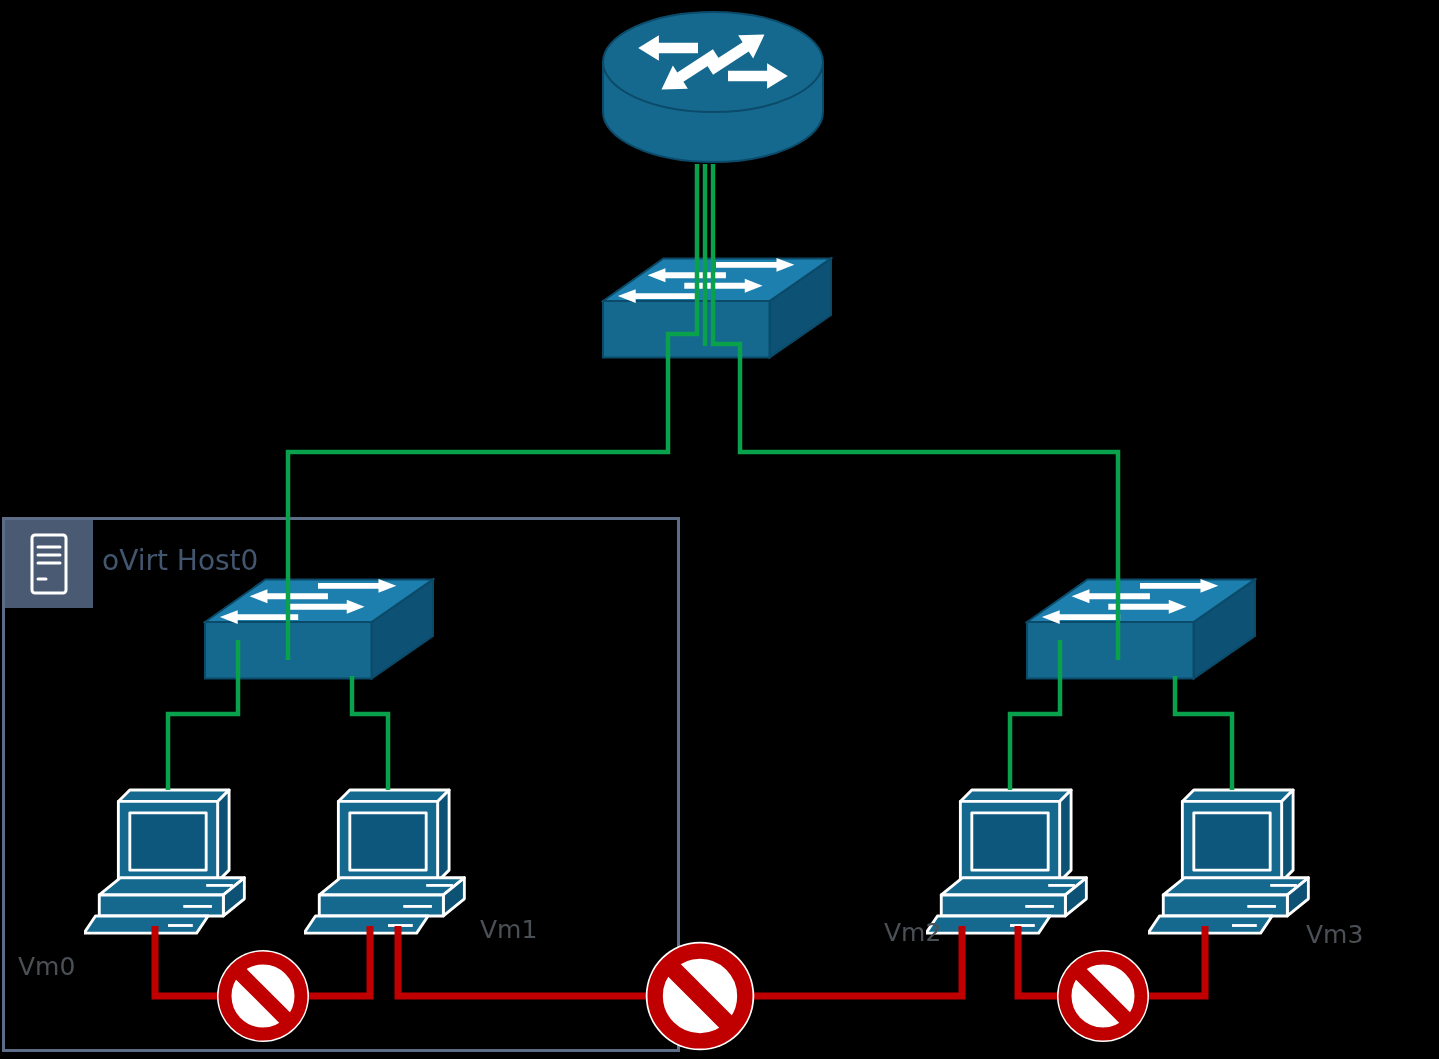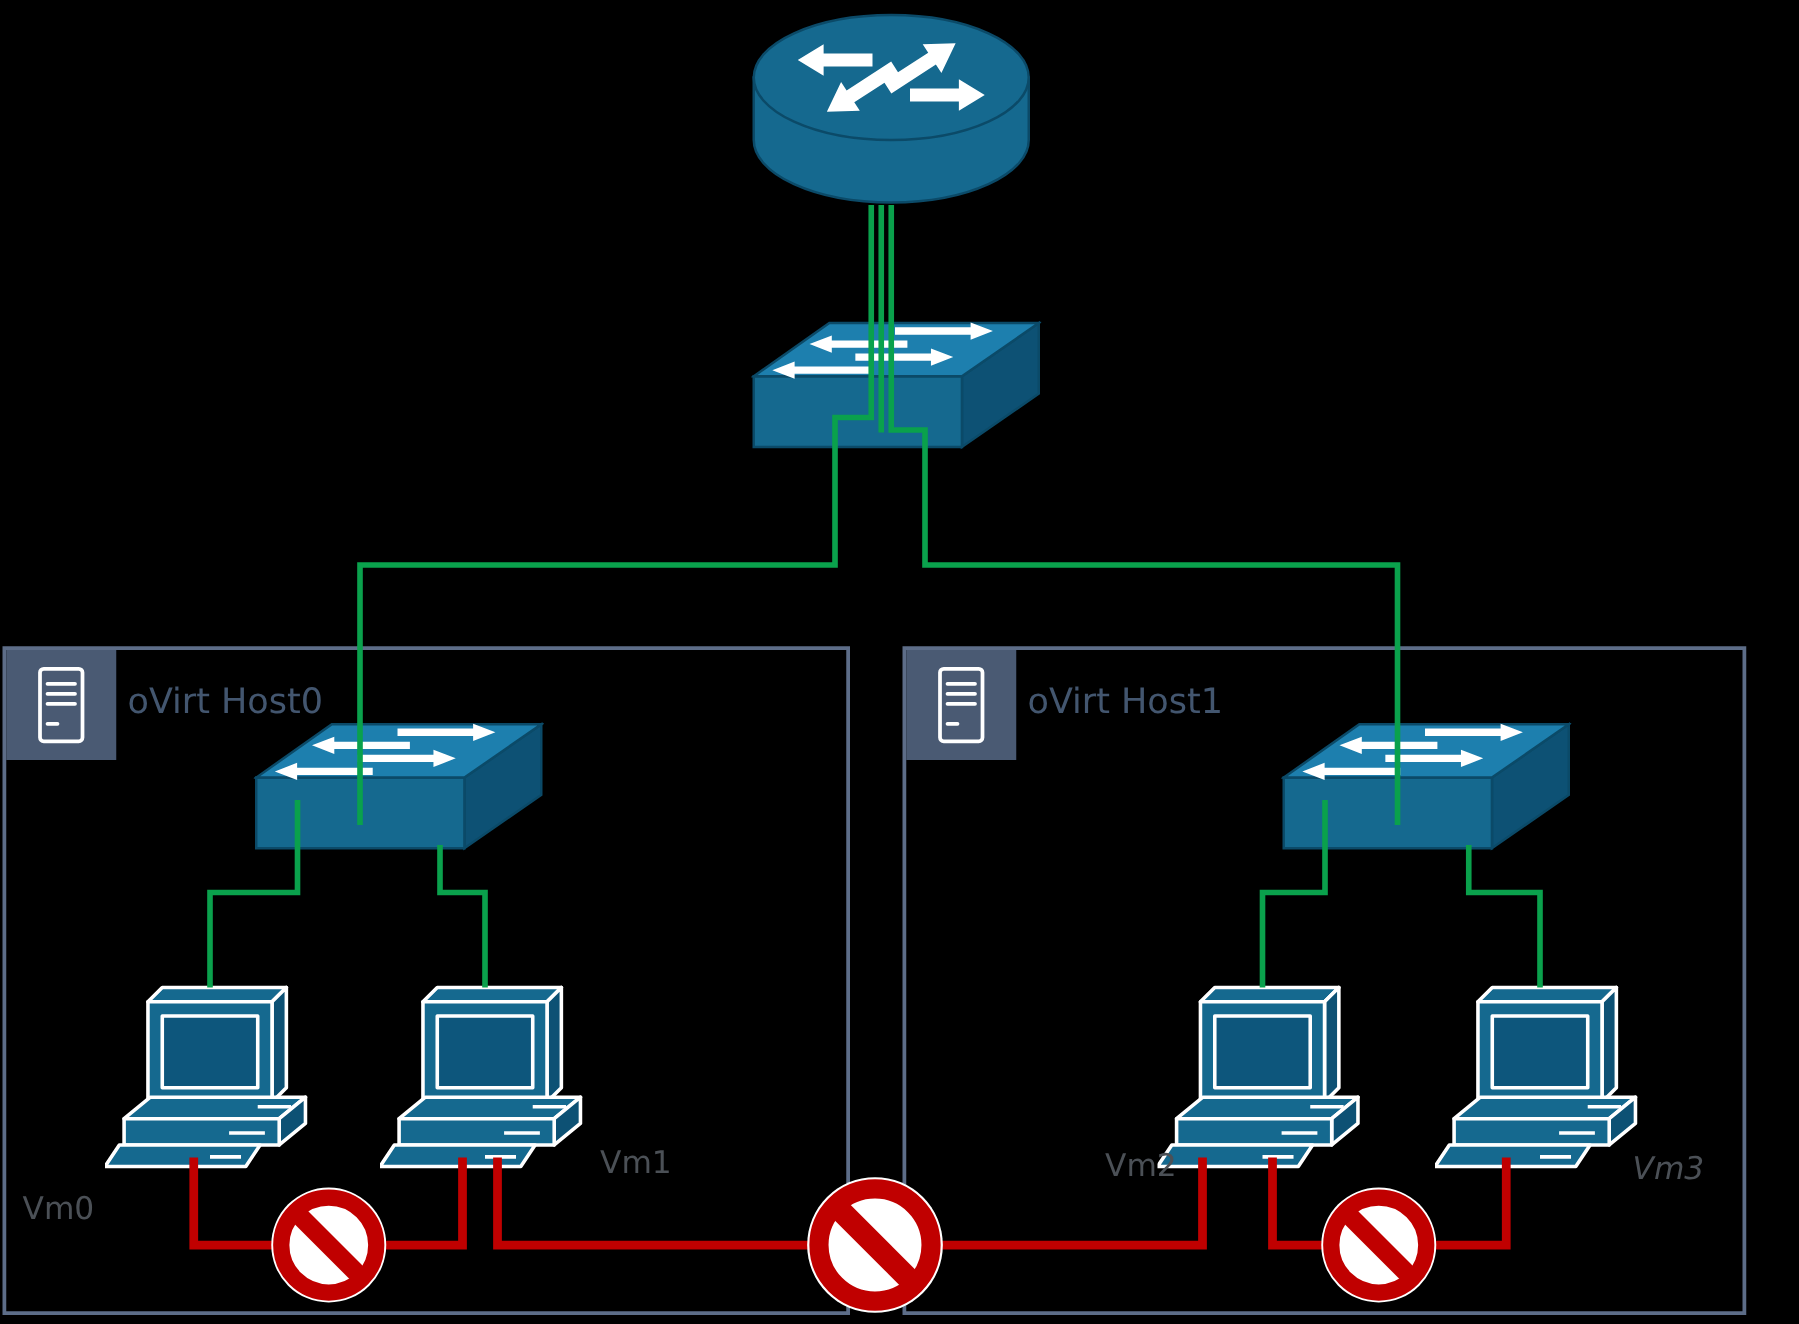--- a/index.html
+++ b/index.html
@@ -61,32 +61,20 @@
         <rect x="4" y="3" width="34" height="58" rx="3" fill="none" class="glyph-line" stroke-width="3.5"></rect>
         <line class="glyph-line" x1="10" y1="15" x2="32" y2="15"></line>
         <line class="glyph-line" x1="10" y1="23" x2="32" y2="23"></line>
         <line class="glyph-line" x1="10" y1="31" x2="32" y2="31"></line>
         <line class="glyph-line" x1="10" y1="47" x2="18" y2="47"></line>
       </svg>
     </div>
     <div class="host-label">oVirt Host0</div>
   </div>
 
-  <div class="host-box" style="left:722px;top:517px;width:675px;height:535px;">
-    <div class="host-tab">
-      <svg width="42" height="64" viewBox="0 0 42 64">
-        <rect x="4" y="3" width="34" height="58" rx="3" fill="none" class="glyph-line" stroke-width="3.5"></rect>
-        <line class="glyph-line" x1="10" y1="15" x2="32" y2="15"></line>
-        <line class="glyph-line" x1="10" y1="23" x2="32" y2="23"></line>
-        <line class="glyph-line" x1="10" y1="31" x2="32" y2="31"></line>
-        <line class="glyph-line" x1="10" y1="47" x2="18" y2="47"></line>
-      </svg>
-    </div>
-    <div class="host-label">oVirt Host1</div>
-  </div>
 
   <svg class="icon" style="left:600px;top:6px;" width="226" height="162" viewBox="0 0 226 162">
     <path class="f-node s-edge" d="M3,56 L3,106 A110,50 0 0 0 223,106 L223,56 Z"></path>
     <ellipse class="f-node s-edge" cx="113" cy="56" rx="110" ry="50"></ellipse>
     <g fill="#ffffff">
       <polygon points="0,-4.5 34,-4.5 34,-11 52,0 34,11 34,4.5 0,4.5" transform="translate(110,64) rotate(-33) scale(1.25)"></polygon>
       <polygon points="0,-4.5 34,-4.5 34,-11 52,0 34,11 34,4.5 0,4.5" transform="translate(116,48) rotate(147) scale(1.25)"></polygon>
       <polygon points="0,-4.5 34,-4.5 34,-11 52,0 34,11 34,4.5 0,4.5" transform="translate(98,42) rotate(180) scale(1.15)"></polygon>
       <polygon points="0,-4.5 34,-4.5 34,-11 52,0 34,11 34,4.5 0,4.5" transform="translate(128,70) scale(1.15)"></polygon>
     </g>
@@ -192,21 +180,21 @@
       <polygon class="f-node" points="12,136 130,136 118,154 0,154"></polygon>
       <line x1="104" y1="126" x2="134" y2="126"></line>
       <line x1="128" y1="104" x2="156" y2="104"></line>
       <line x1="88" y1="146" x2="114" y2="146"></line>
     </g>
   </svg>
 
   <div class="vm-label" style="left:18px;top:952px;">Vm0</div>
   <div class="vm-label" style="left:480px;top:915px;text-align:center;">Vm1</div>
   <div class="vm-label" style="left:864px;top:918px;margin-left:20px;">Vm2</div>
-  <div class="vm-label" style="left:1306px;top:920px;font-style:italic;">Vm3</div>
+  <div class="vm-label" style="left:1306px;top:920px;">Vm3</div>
 
   <svg class="overlay" width="1439" height="1059" viewBox="0 0 1439 1059">
 
     <line class="link-up" x1="705" y1="164" x2="705" y2="346"></line>
     <polyline class="link-up" points="697,164 697,334 668,334 668,452 288,452 288,660"></polyline>
     <polyline class="link-up" points="713,164 713,344 740,344 740,452 1118,452 1118,660"></polyline>
 
     <polyline class="link-up" points="238,640 238,714 168,714 168,790"></polyline>
     <polyline class="link-up" points="352,676 352,714 388,714 388,790"></polyline>
     <polyline class="link-up" points="1060,640 1060,714 1010,714 1010,790"></polyline>

